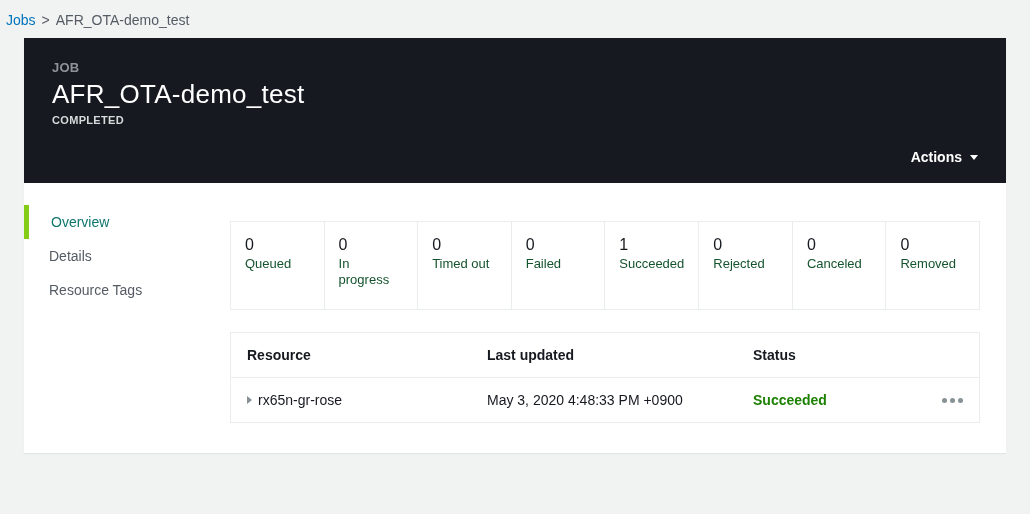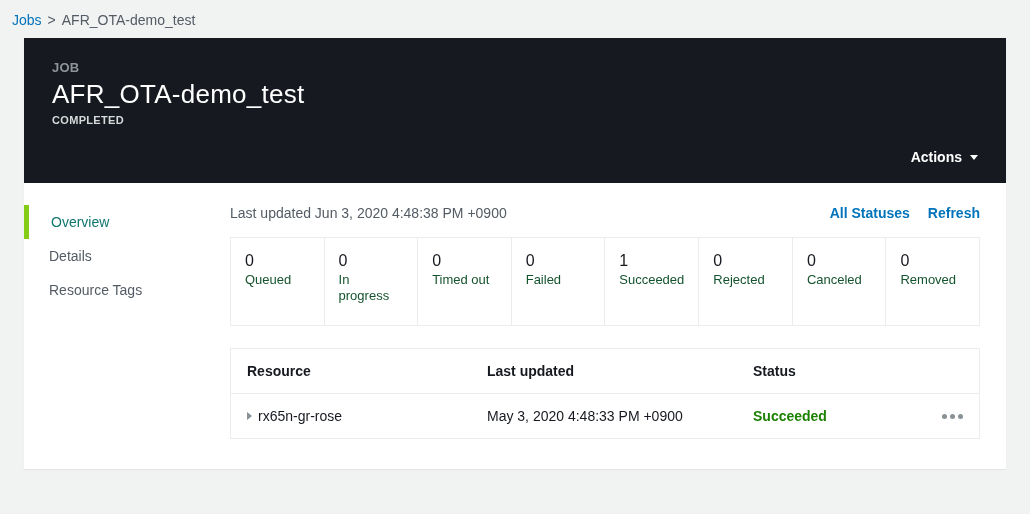--- a/index.html
+++ b/index.html
@@ -5,21 +5,21 @@
   * { box-sizing: border-box; margin: 0; padding: 0; }
   body {
     font-family: "Amazon Ember", "Helvetica Neue", Arial, sans-serif;
     background: #f1f3f3;
     color: #16191f;
     font-size: 14px;
   }
   .page { width: 1030px; height: 514px; background: #f1f3f3; position: relative; }
   .breadcrumb {
     display: flex; gap: 6px;
-    padding: 12px 24px 10px 12px;
+    padding: 12px 24px 10px 6px;
     color: #545b64;
   }
   .breadcrumb a { color: #0073bb; text-decoration: none; }
   .breadcrumb .sep { color: #545b64; }
   .panel {
     margin: 0 24px 24px 24px;
     background: #fff;
     box-shadow: 0 1px 1px rgba(0,0,0,0.05);
   }
   .hero {
@@ -121,25 +121,20 @@
     <div class="body">
 
       <div class="sidebar">
         <div class="side-item active">Overview</div>
         <div class="side-item">Details</div>
         <div class="side-item">Resource Tags</div>
       </div>
 
       <div class="main">
 
-        <div class="topline">
-          <span class="lastupd">Last updated Jun 3, 2020 4:48:38 PM +0900</span>
-          <span class="link">All Statuses</span>
-          <span class="link">Refresh</span>
-        </div>
 
         <div class="stats">
           <div class="stat">
             <div class="num">0</div>
             <div class="lbl">Queued</div>
           </div>
           <div class="stat">
             <div class="num">0</div>
             <div class="lbl">In progress</div>
           </div>

